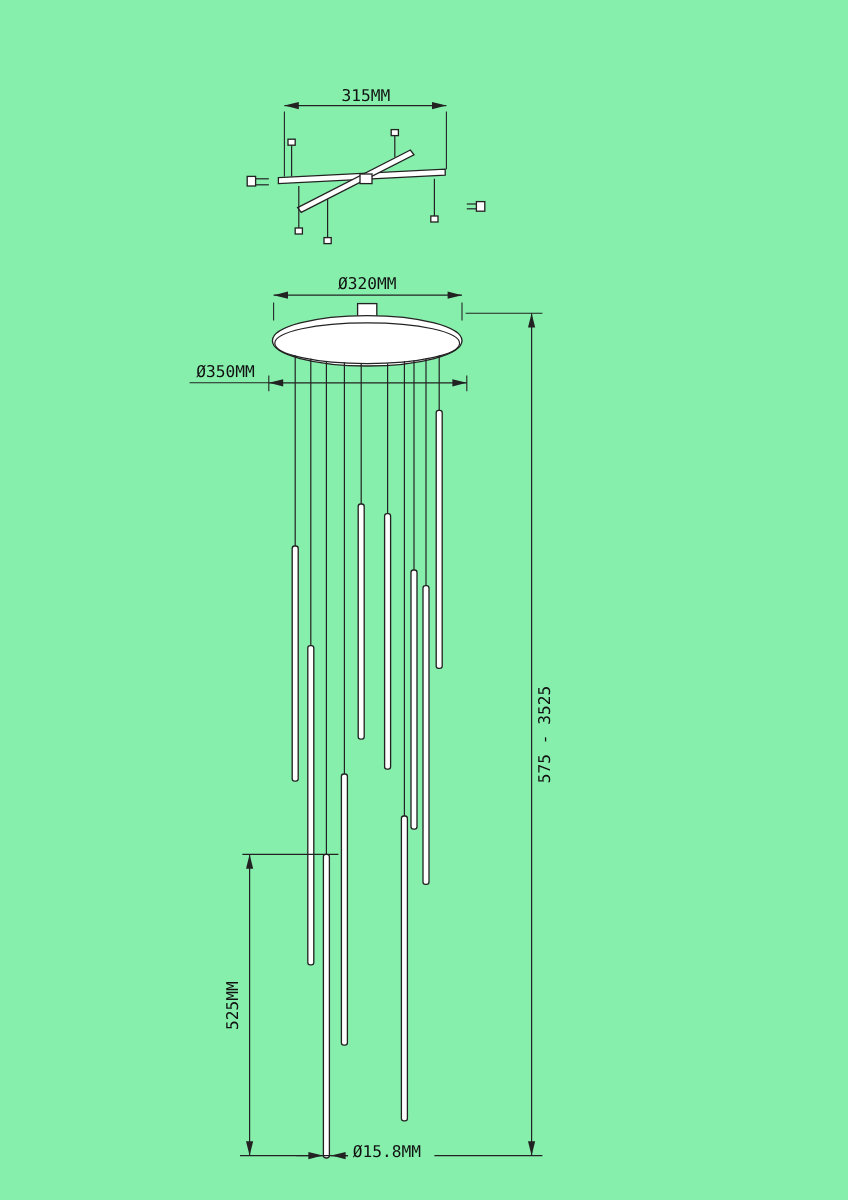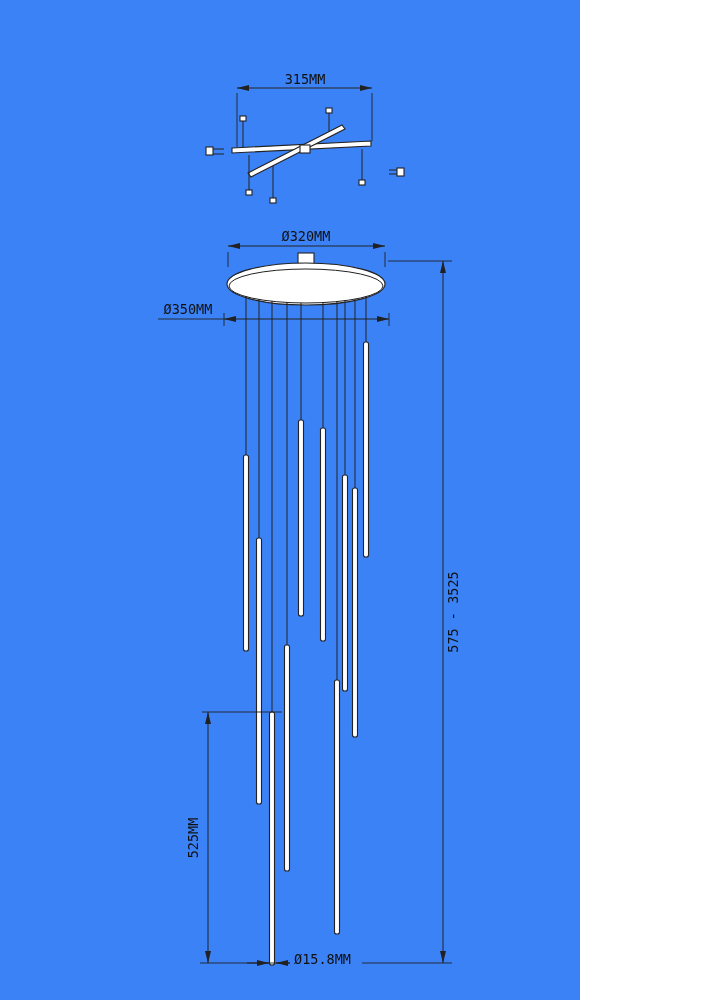--- a/index.html
+++ b/index.html
@@ -1,16 +1,16 @@
 <!DOCTYPE html>
 <html><head>
 <meta charset="utf-8">
 <style>
   html,body{margin:0;padding:0;background:#ffffff;}
-  .stage{position:relative;width:580px;height:1000px;background:#3b82f6;overflow:hidden;}
+  .stage{position:relative;width:707px;height:1000px;background:#86efac;overflow:hidden;}
   svg{display:block;}
   .dim{stroke:#222;stroke-width:1;fill:none;}
   .ext{stroke:#222;stroke-width:0.9;fill:none;}
   .part{stroke:#222;stroke-width:1.1;fill:#ffffff;}
   .thin{stroke:#222;stroke-width:1;fill:none;}
   .cable{stroke:#222;stroke-width:1;}
   .tube{stroke:#222;stroke-width:1.1;fill:#ffffff;}
   .lbl{font-family:"DejaVu Sans Mono","Liberation Mono",monospace;font-size:13.5px;fill:#111;}
 </style>
 </head>

